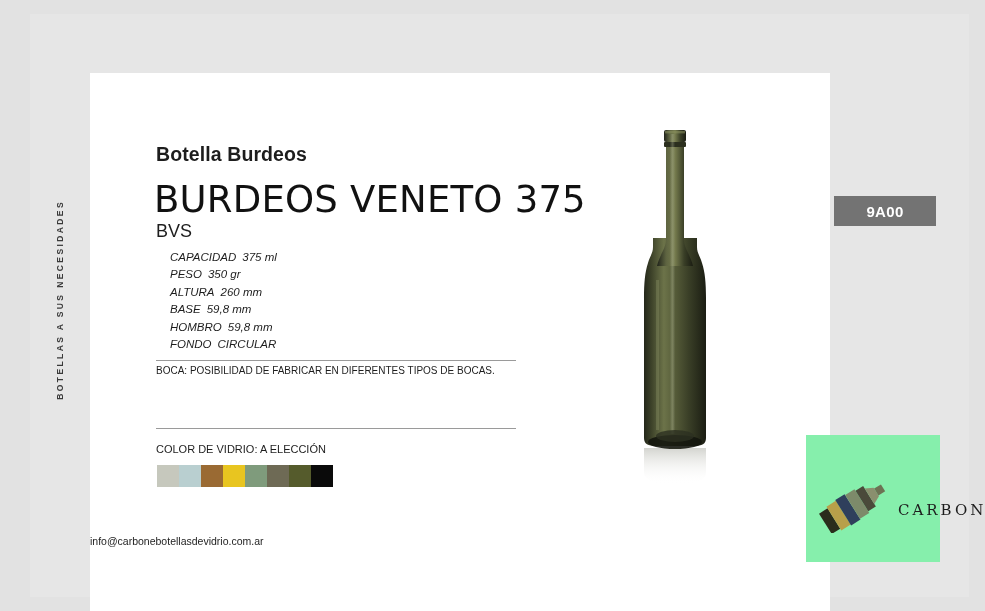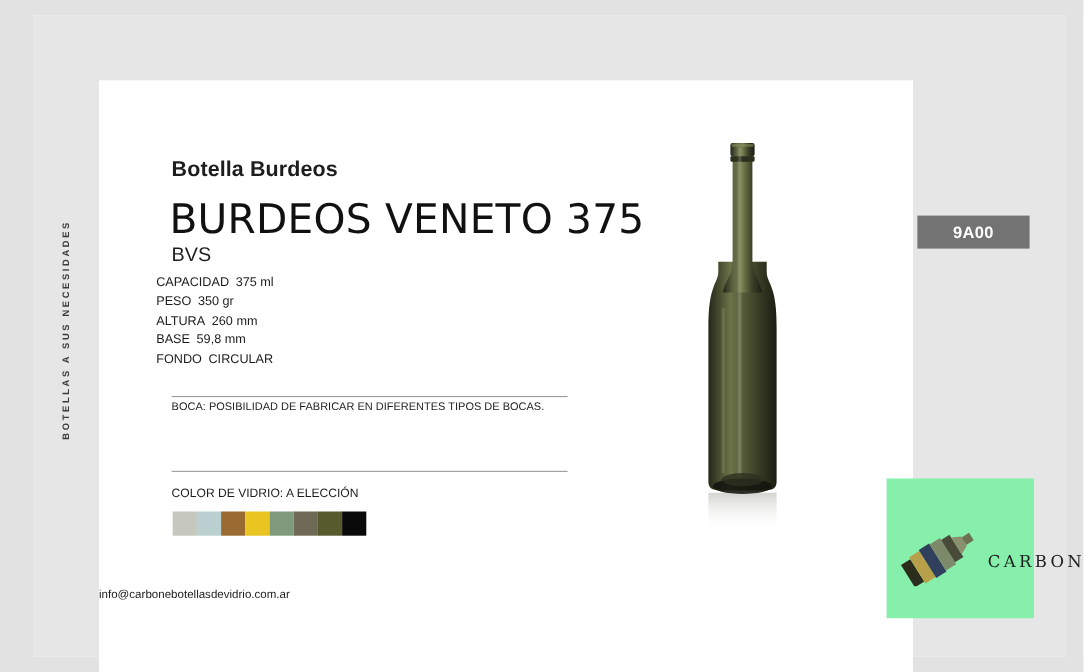--- a/index.html
+++ b/index.html
@@ -89,22 +89,23 @@
   }
   .code {
     position: absolute;
     left: 66px; top: 148px;
     font-size: 18px;
     font-weight: normal;
     color: #1d1d1d;
   }
   .specs {
     position: absolute;
-    left: 52px; top: 176px;
+    left: 80px; top: 176px;
     width: 300px;
+    font-style: italic;
   }
   .spec-row {
     font-size: 11.5px;
     color: #1d1d1d;
     line-height: 17.4px;
     white-space: nowrap;
   }
   .spec-row .k { font-weight: normal; }
   .spec-row .v { margin-left: 6px; }
   .rule {
@@ -219,20 +220,23 @@
         <span class="k">CAPACIDAD</span><span class="v">375 ml</span>
       </div>
       <div class="spec-row">
         <span class="k">PESO</span><span class="v">350 gr</span>
       </div>
       <div class="spec-row">
         <span class="k">ALTURA</span><span class="v">260 mm</span>
       </div>
       <div class="spec-row">
         <span class="k">BASE</span><span class="v">59,8 mm</span>
+      </div>
+      <div class="spec-row">
+        <span class="k">HOMBRO</span><span class="v">59,8 mm</span>
       </div>
       <div class="spec-row">
         <span class="k">FONDO</span><span class="v">CIRCULAR</span>
       </div>
     </div>
 
     <div class="rule rule-1"></div>
 
     <div class="boca">BOCA: POSIBILIDAD DE FABRICAR EN DIFERENTES TIPOS DE BOCAS.</div>
 

